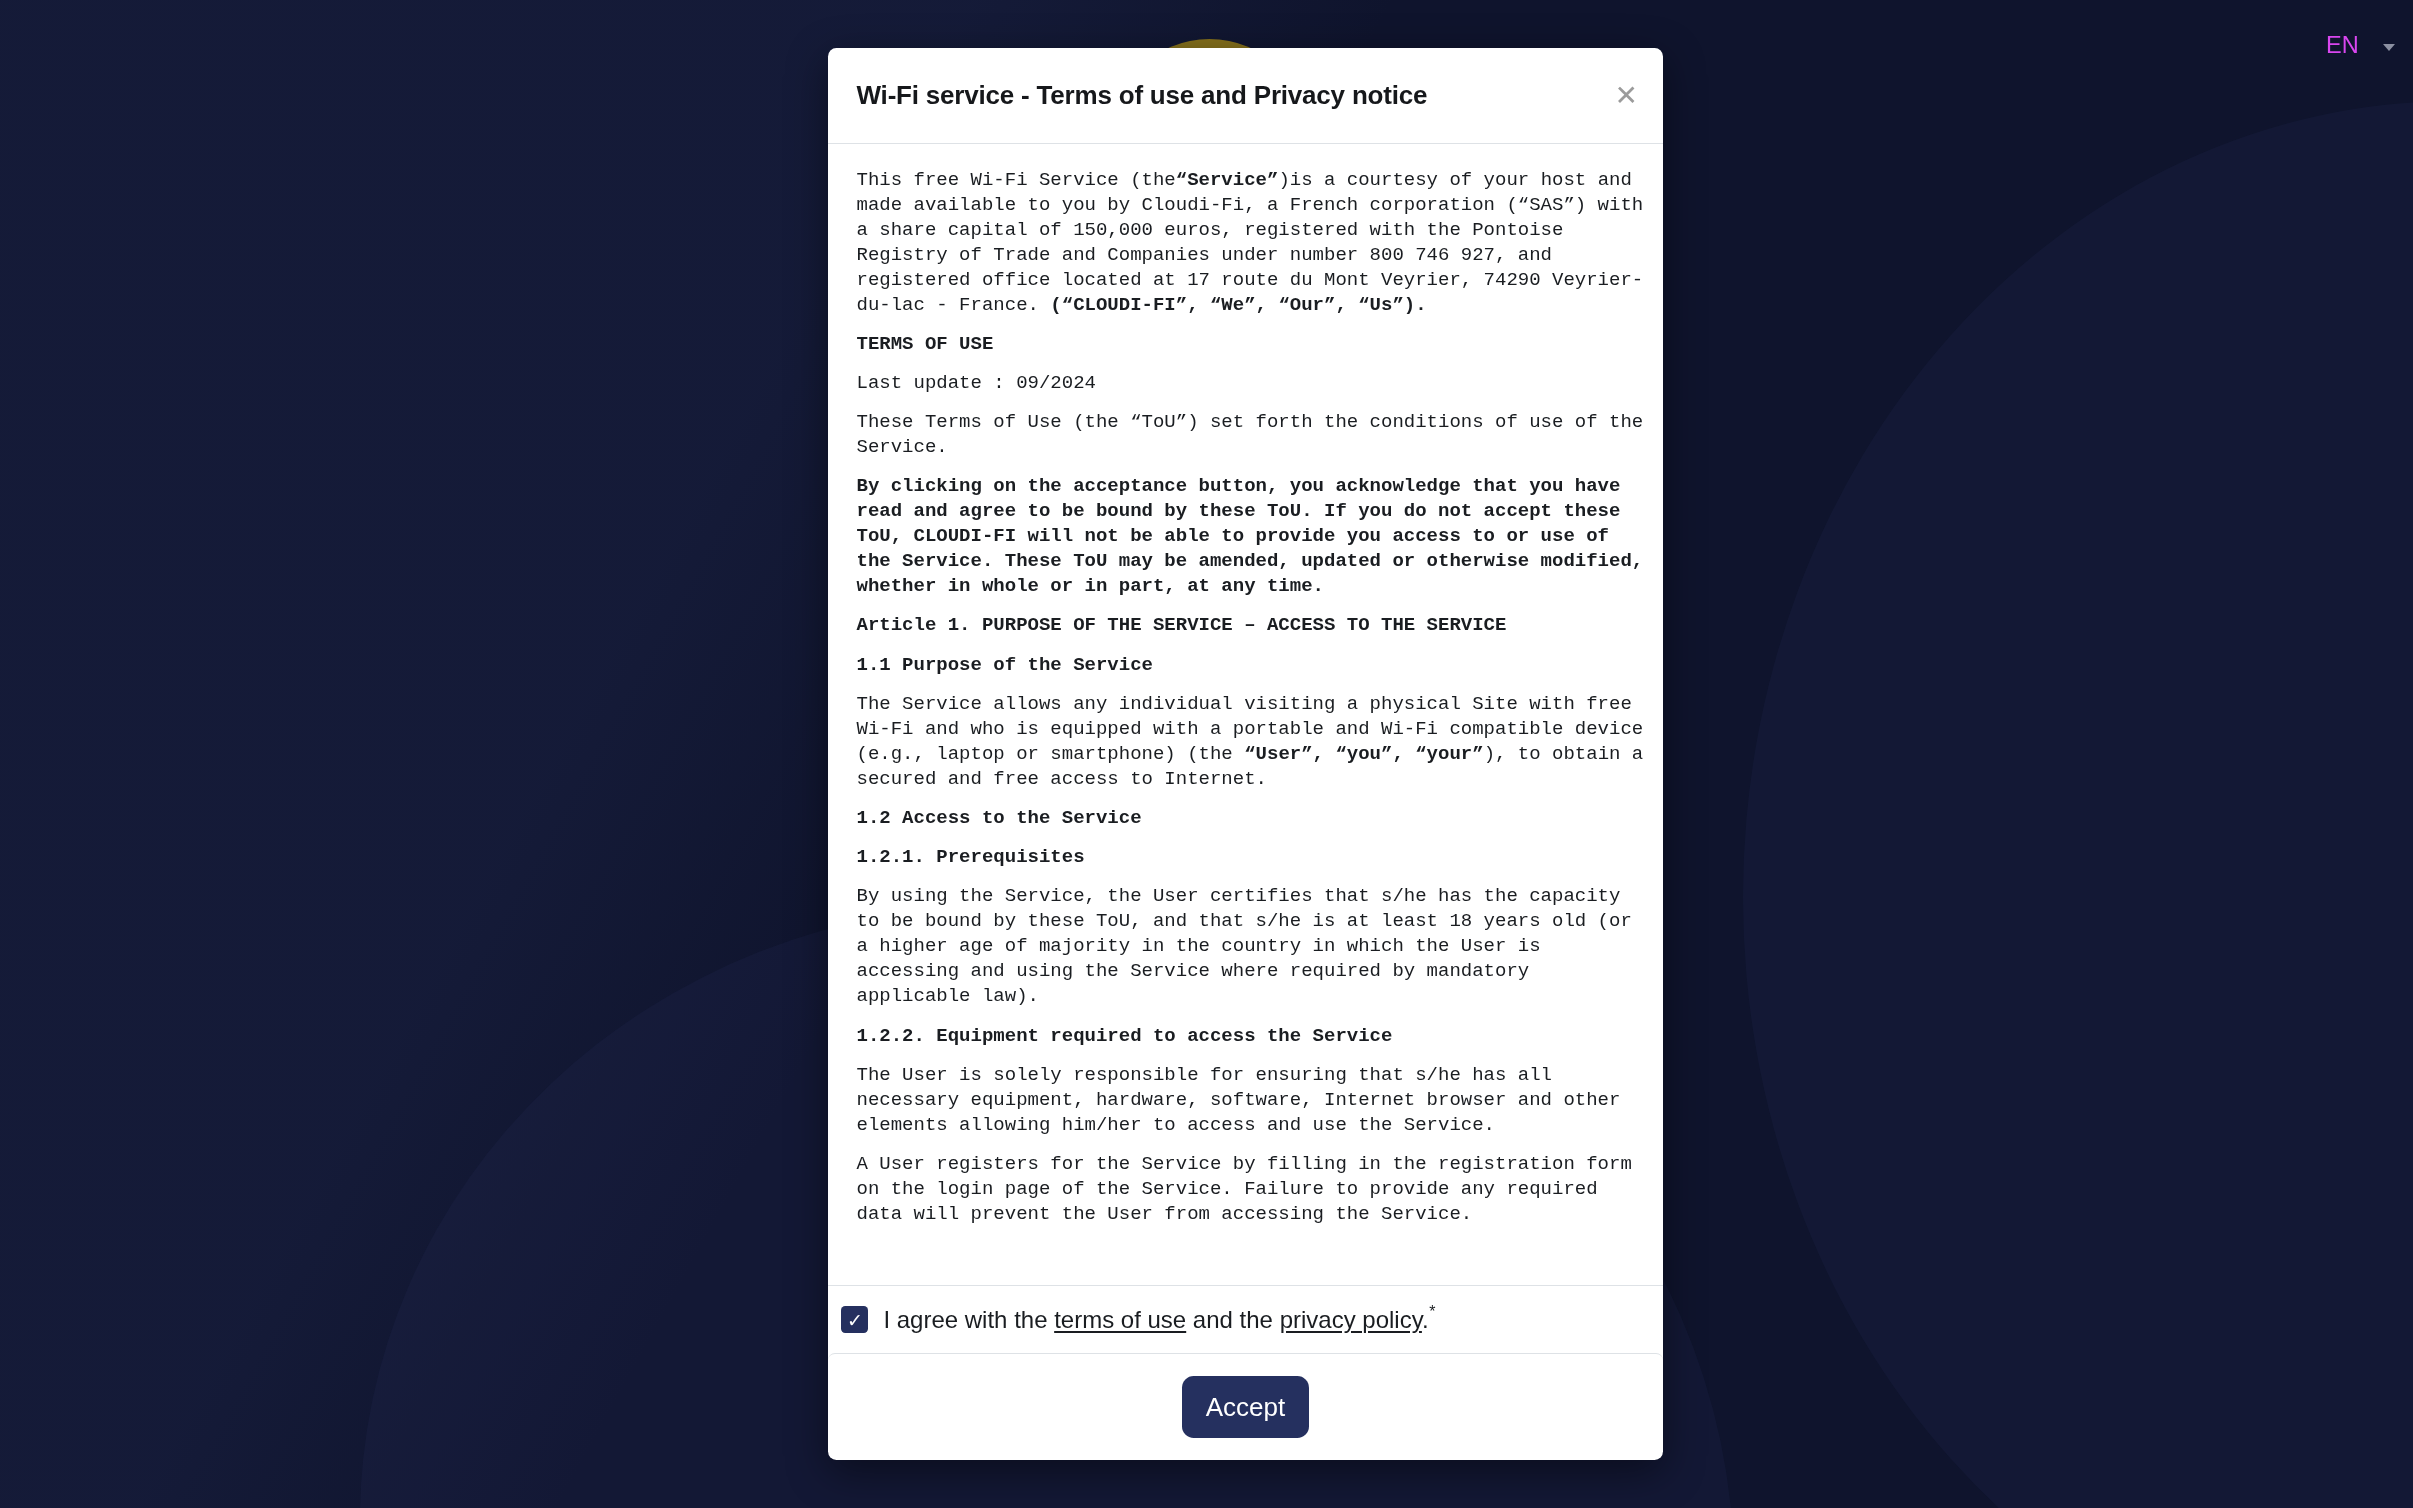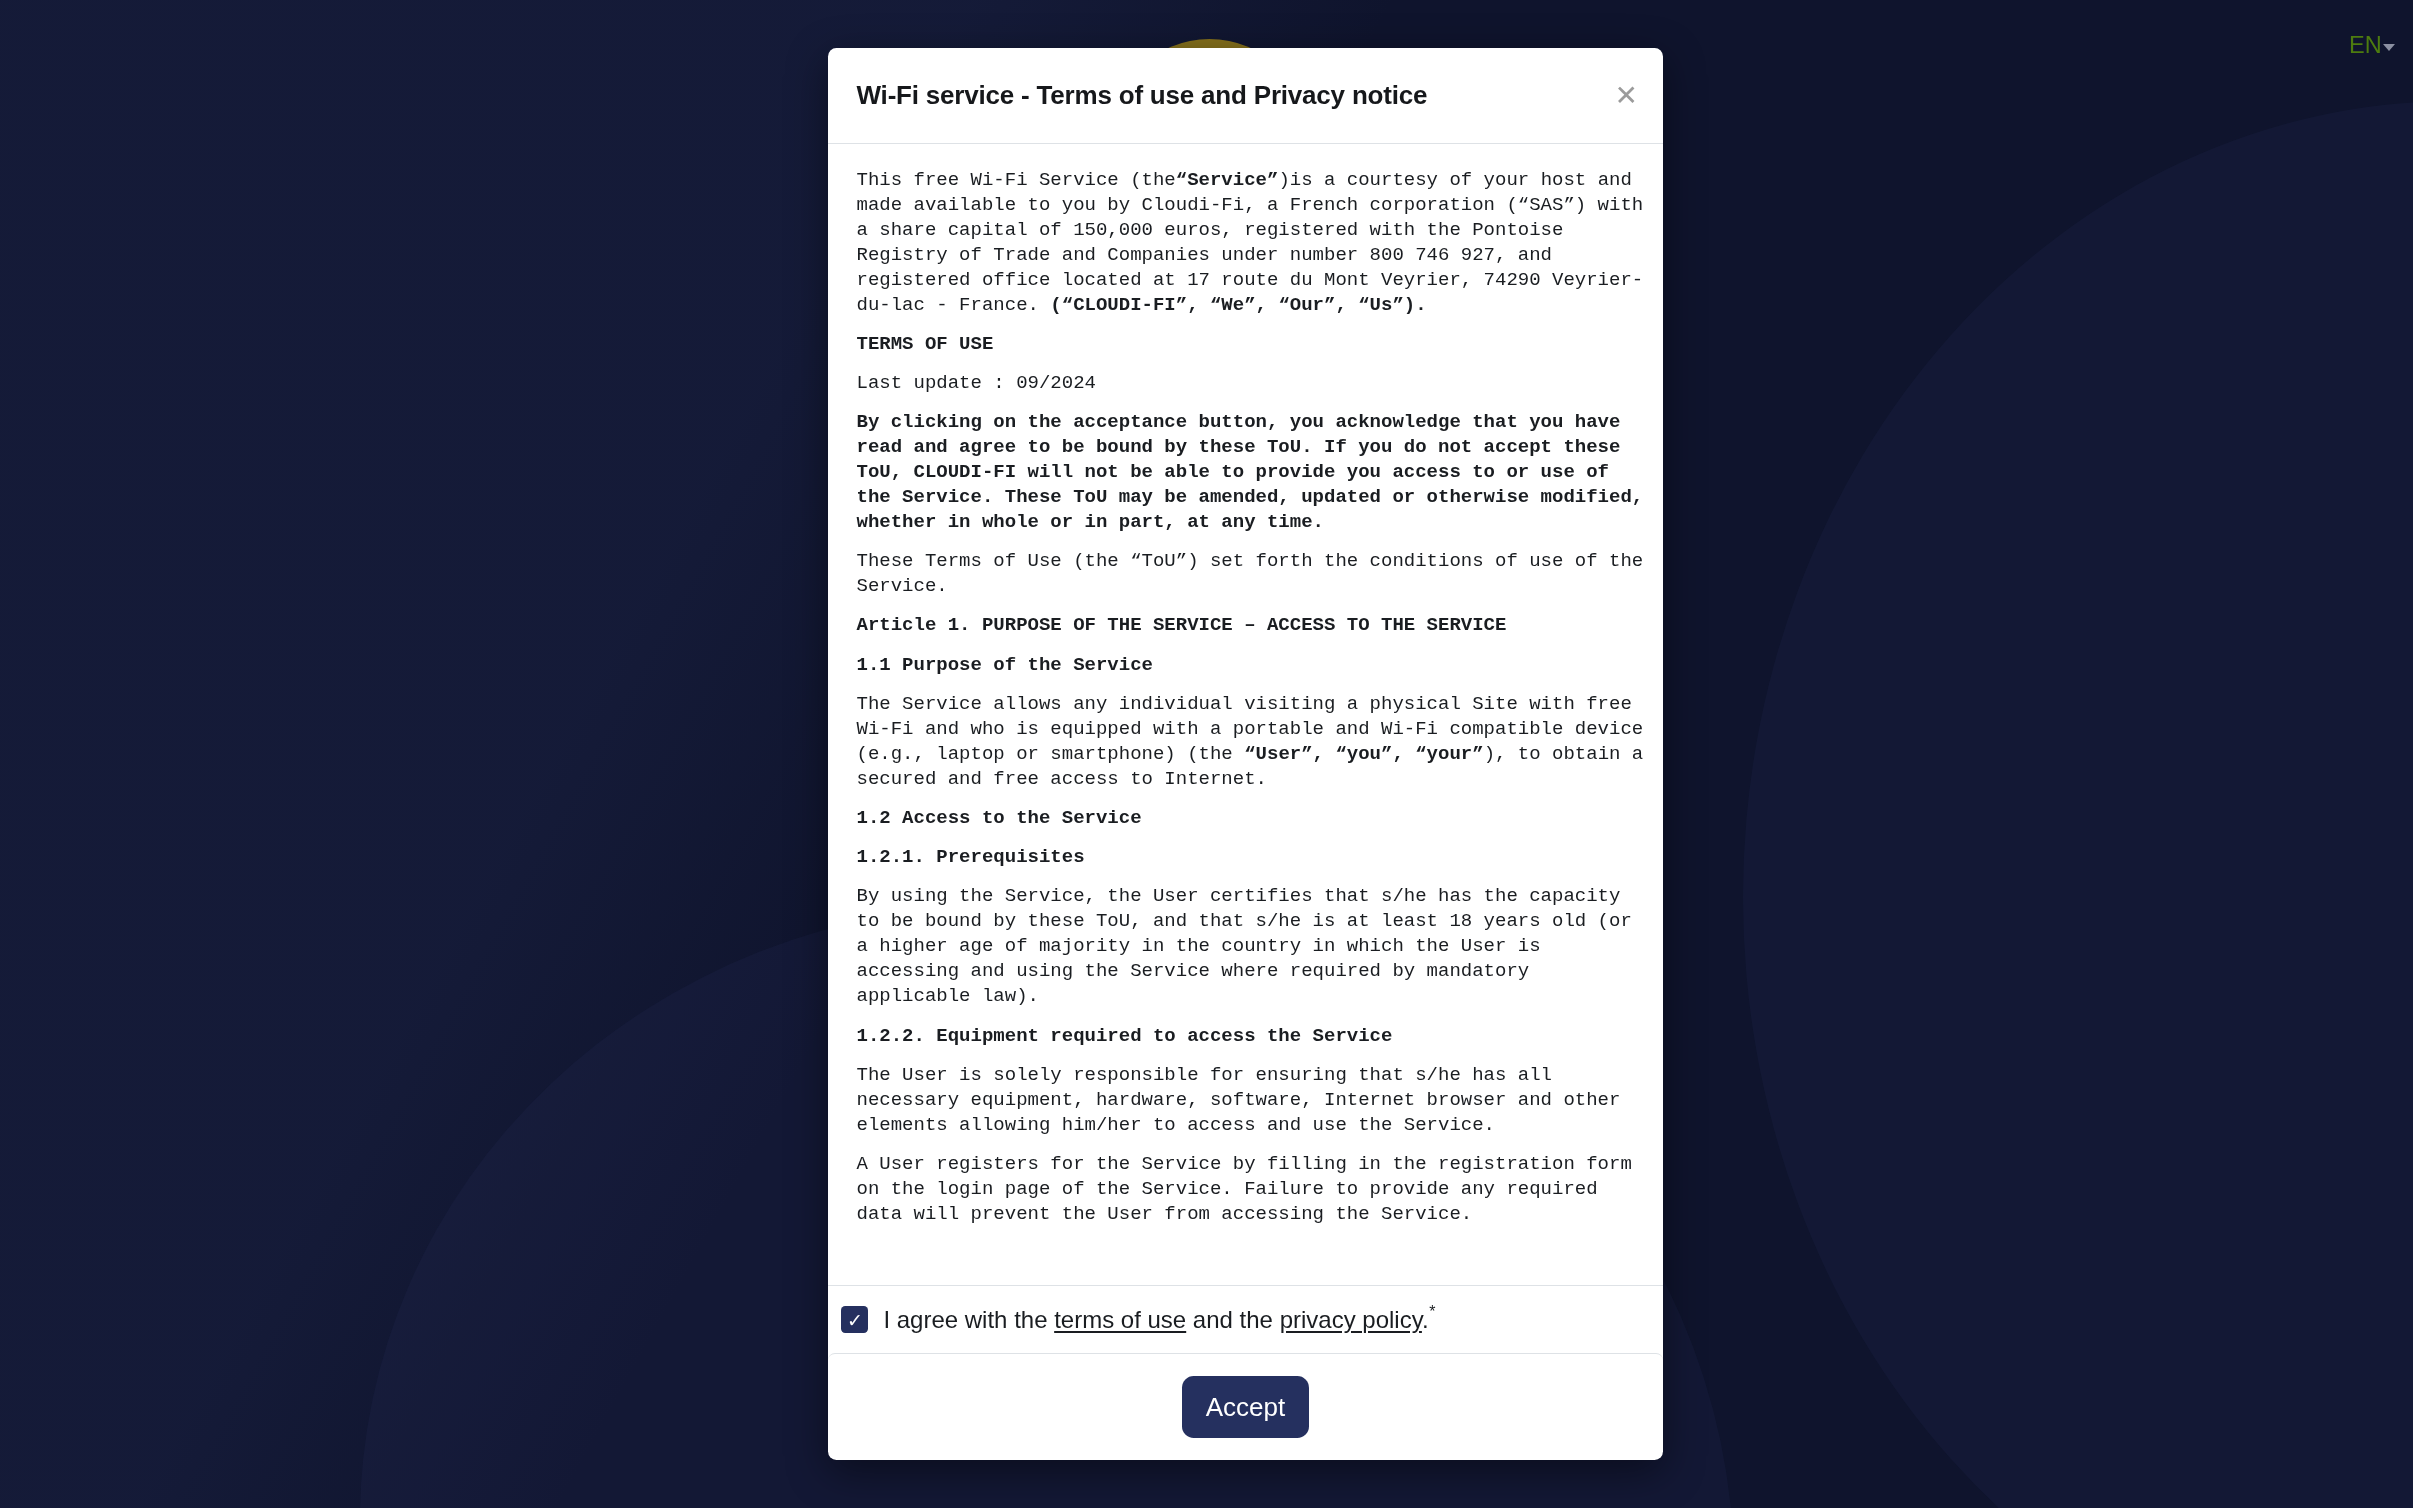--- a/index.html
+++ b/index.html
@@ -28,22 +28,22 @@
   .logo-circle {
     position: absolute; z-index: 1;
     left: 1109px; top: 39px; width: 201px; height: 201px;
     border-radius: 50%;
     background: var(--gold-logo, #85701c);
   }
 
   
   .lang {
     position: absolute; z-index: 3; top: 32px; right: 18.4px;
-    display: flex; align-items: center; gap: 1px;
-    color: #4d7c0f; font-size: 23.5px; cursor: pointer; user-select: none;
+    display: flex; align-items: center; gap: 24px;
+    color: #d946ef; font-size: 23.5px; cursor: pointer; user-select: none;
   }
   .lang .caret {
     width: 0; height: 0; margin-top: 4.2px;
     border-left: 6.7px solid transparent;
     border-right: 6.7px solid transparent;
     border-top: 7.5px solid #8b90a1;
   }
 
   
   .modal {
@@ -141,22 +141,22 @@
   <div class="modal-header">
     <div class="modal-title">Wi-Fi service - Terms of use and Privacy notice</div>
     <button class="close-btn">✕</button>
   </div>
 
   <div class="modal-body">
     <div>
         <p class="tb"><span>This free Wi-Fi Service (the</span><strong>“Service”</strong><span>)is a courtesy of your host and made available to you by Cloudi-Fi, a French corporation (“SAS”) with a share capital of 150,000 euros, registered with the Pontoise Registry of Trade and Companies under number 800 746 927, and registered office located at 17 route du Mont Veyrier, 74290 Veyrier-du-lac - France. </span><strong>(“CLOUDI-FI”, “We”, “Our”, “Us”).</strong></p>
         <p class="tb"><strong>TERMS OF USE</strong></p>
         <p class="tb"><span>Last update : 09/2024</span></p>
+        <p class="tb"><span>These Terms of Use (the “ToU”) set forth the conditions of use of the Service.</span></p>
         <p class="tb"><strong>By clicking on the acceptance button, you acknowledge that you have read and agree to be bound by these ToU. If you do not accept these ToU, CLOUDI-FI will not be able to provide you access to or use of the Service. These ToU may be amended, updated or otherwise modified, whether in whole or in part, at any time.</strong></p>
-        <p class="tb"><span>These Terms of Use (the “ToU”) set forth the conditions of use of the Service.</span></p>
         <p class="tb"><strong>Article 1. PURPOSE OF THE SERVICE – ACCESS TO THE SERVICE</strong></p>
         <p class="tb"><strong>1.1 Purpose of the Service</strong></p>
         <p class="tb"><span>The Service allows any individual visiting a physical Site with free Wi-Fi and who is equipped with a portable and Wi-Fi compatible device (e.g., laptop or smartphone) (the </span><strong>“User”, “you”, “your”</strong><span>), to obtain a secured and free access to Internet.</span></p>
         <p class="tb"><strong>1.2 Access to the Service</strong></p>
         <p class="tb"><strong>1.2.1. Prerequisites</strong></p>
         <p class="tb"><span>By using the Service, the User certifies that s/he has the capacity to be bound by these ToU, and that s/he is at least 18 years old (or a higher age of majority in the country in which the User is accessing and using the Service where required by mandatory applicable law).</span></p>
         <p class="tb"><strong>1.2.2. Equipment required to access the Service</strong></p>
         <p class="tb"><span>The User is solely responsible for ensuring that s/he has all necessary equipment, hardware, software, Internet browser and other elements allowing him/her to access and use the Service.</span></p>
         <p class="tb"><span>A User registers for the Service by filling in the registration form on the login page of the Service. Failure to provide any required data will prevent the User from accessing the Service.</span></p>
       </div>

